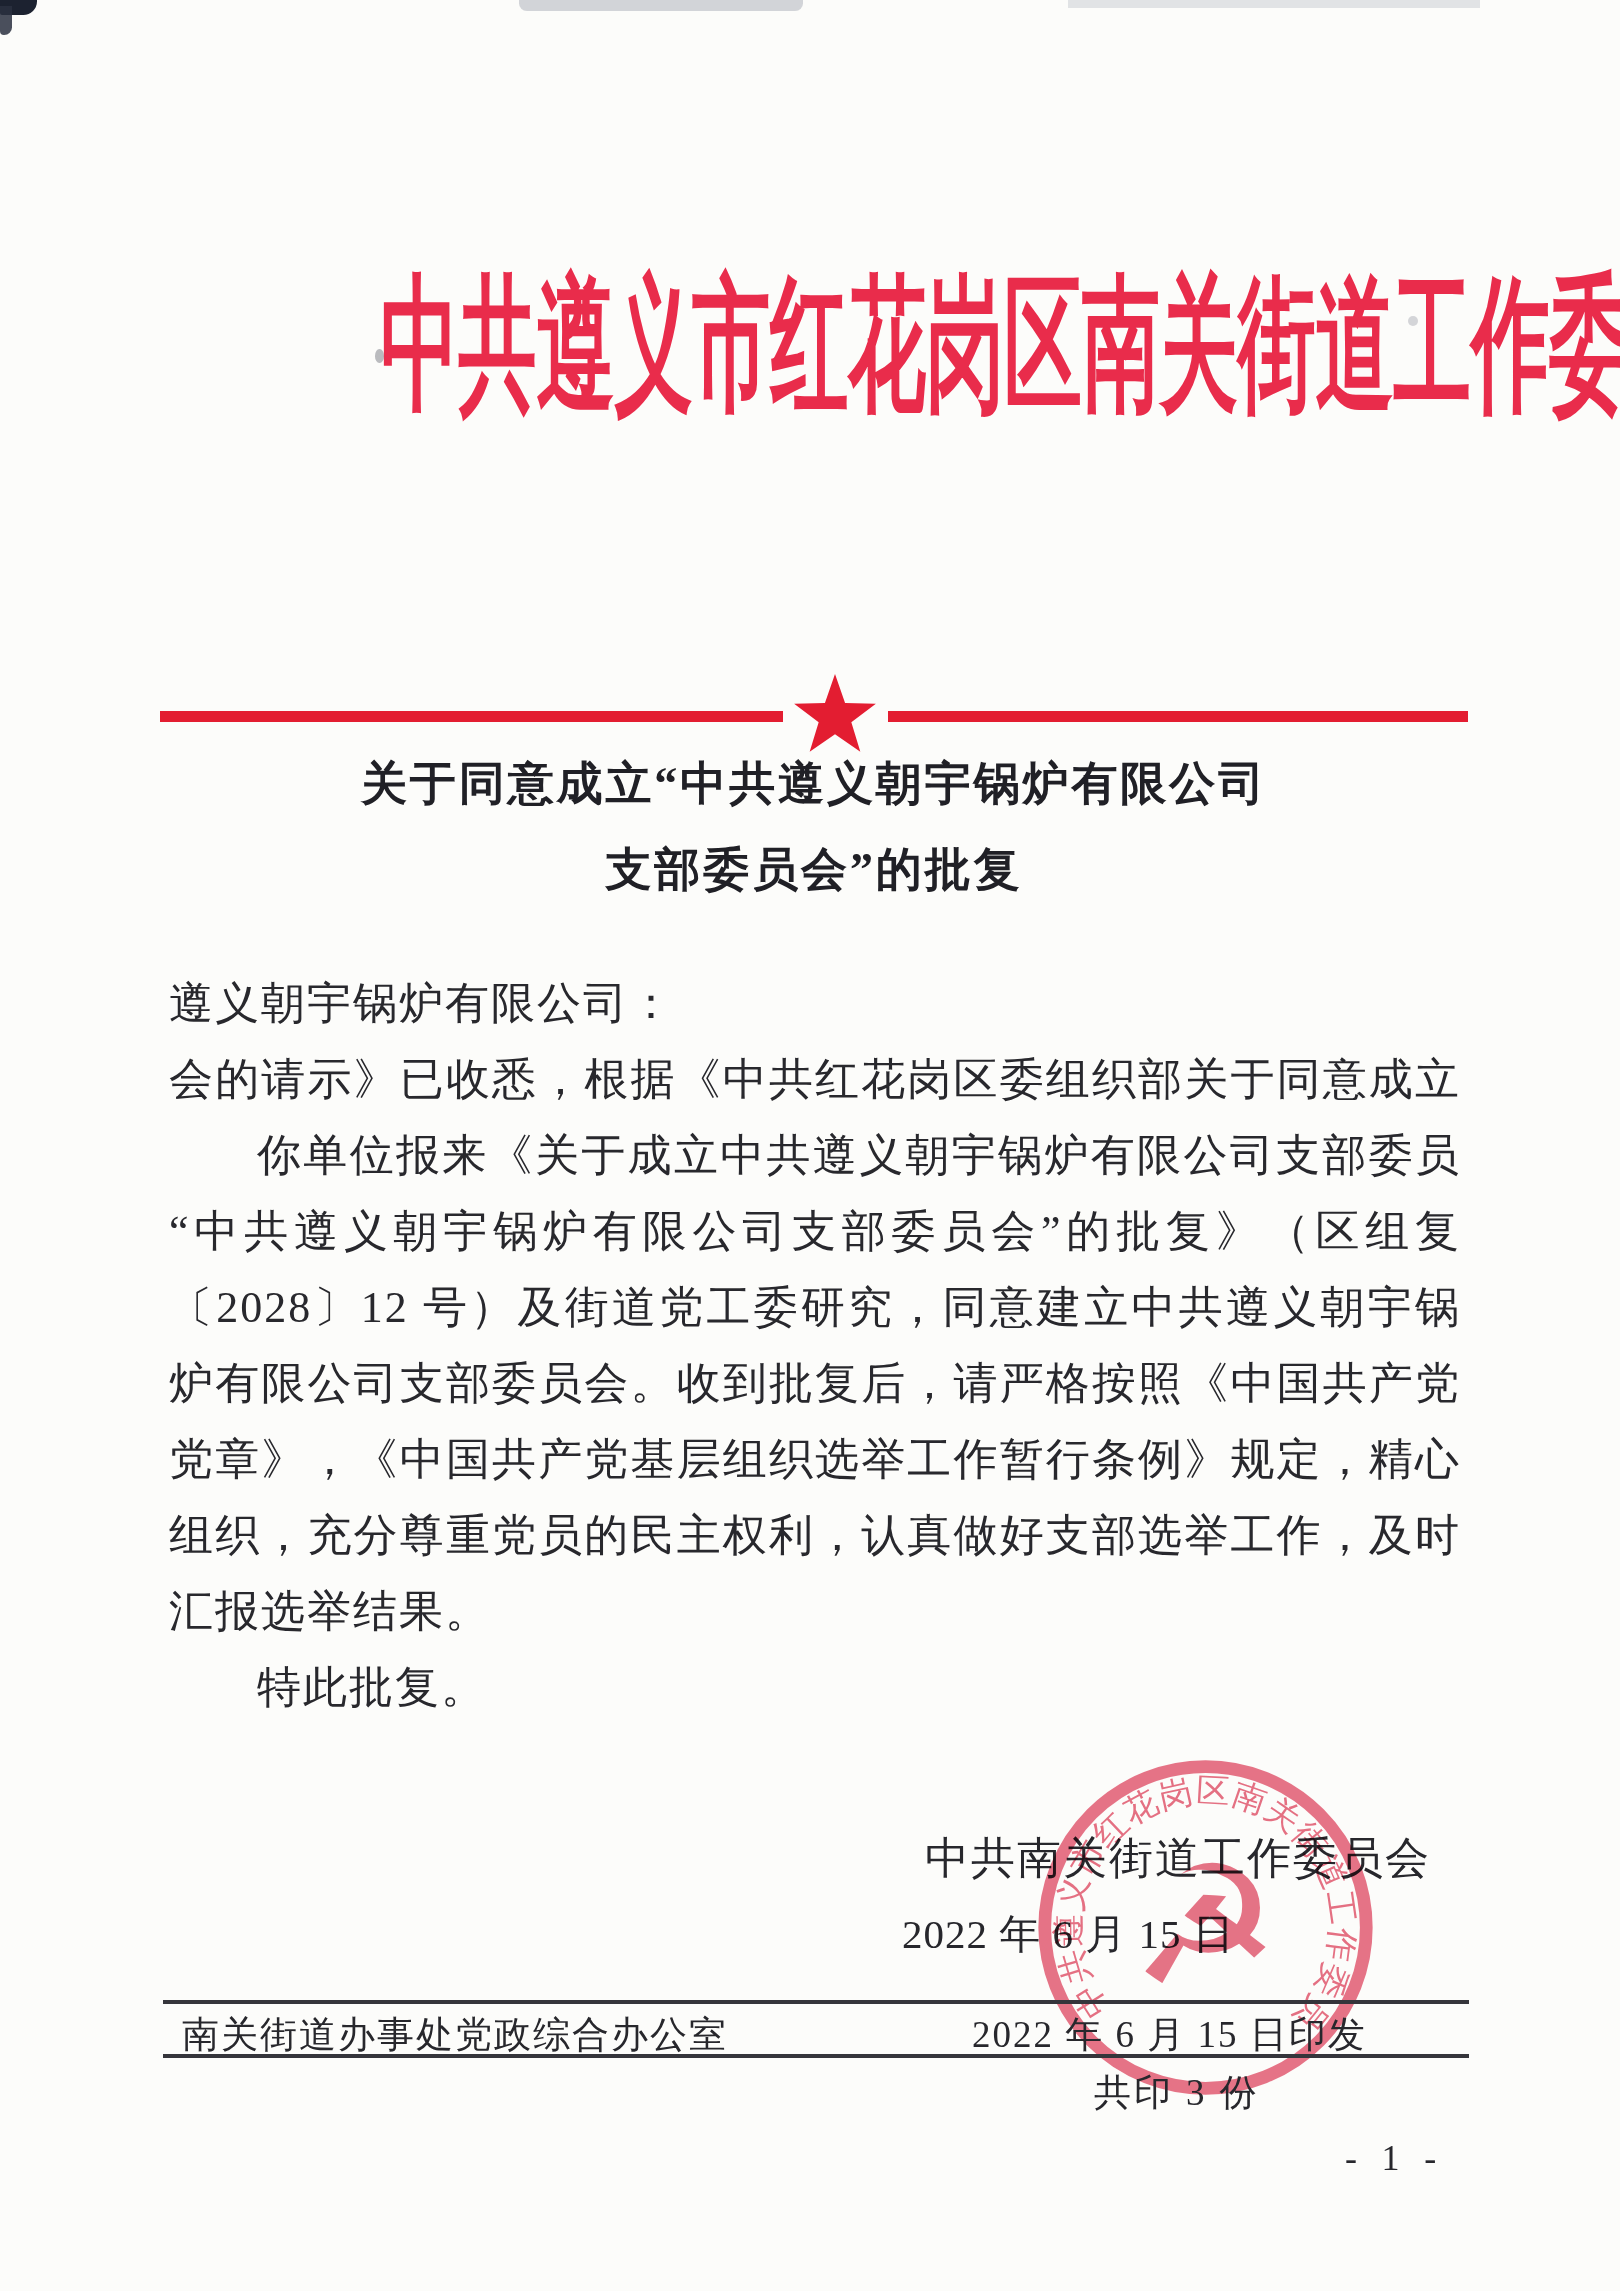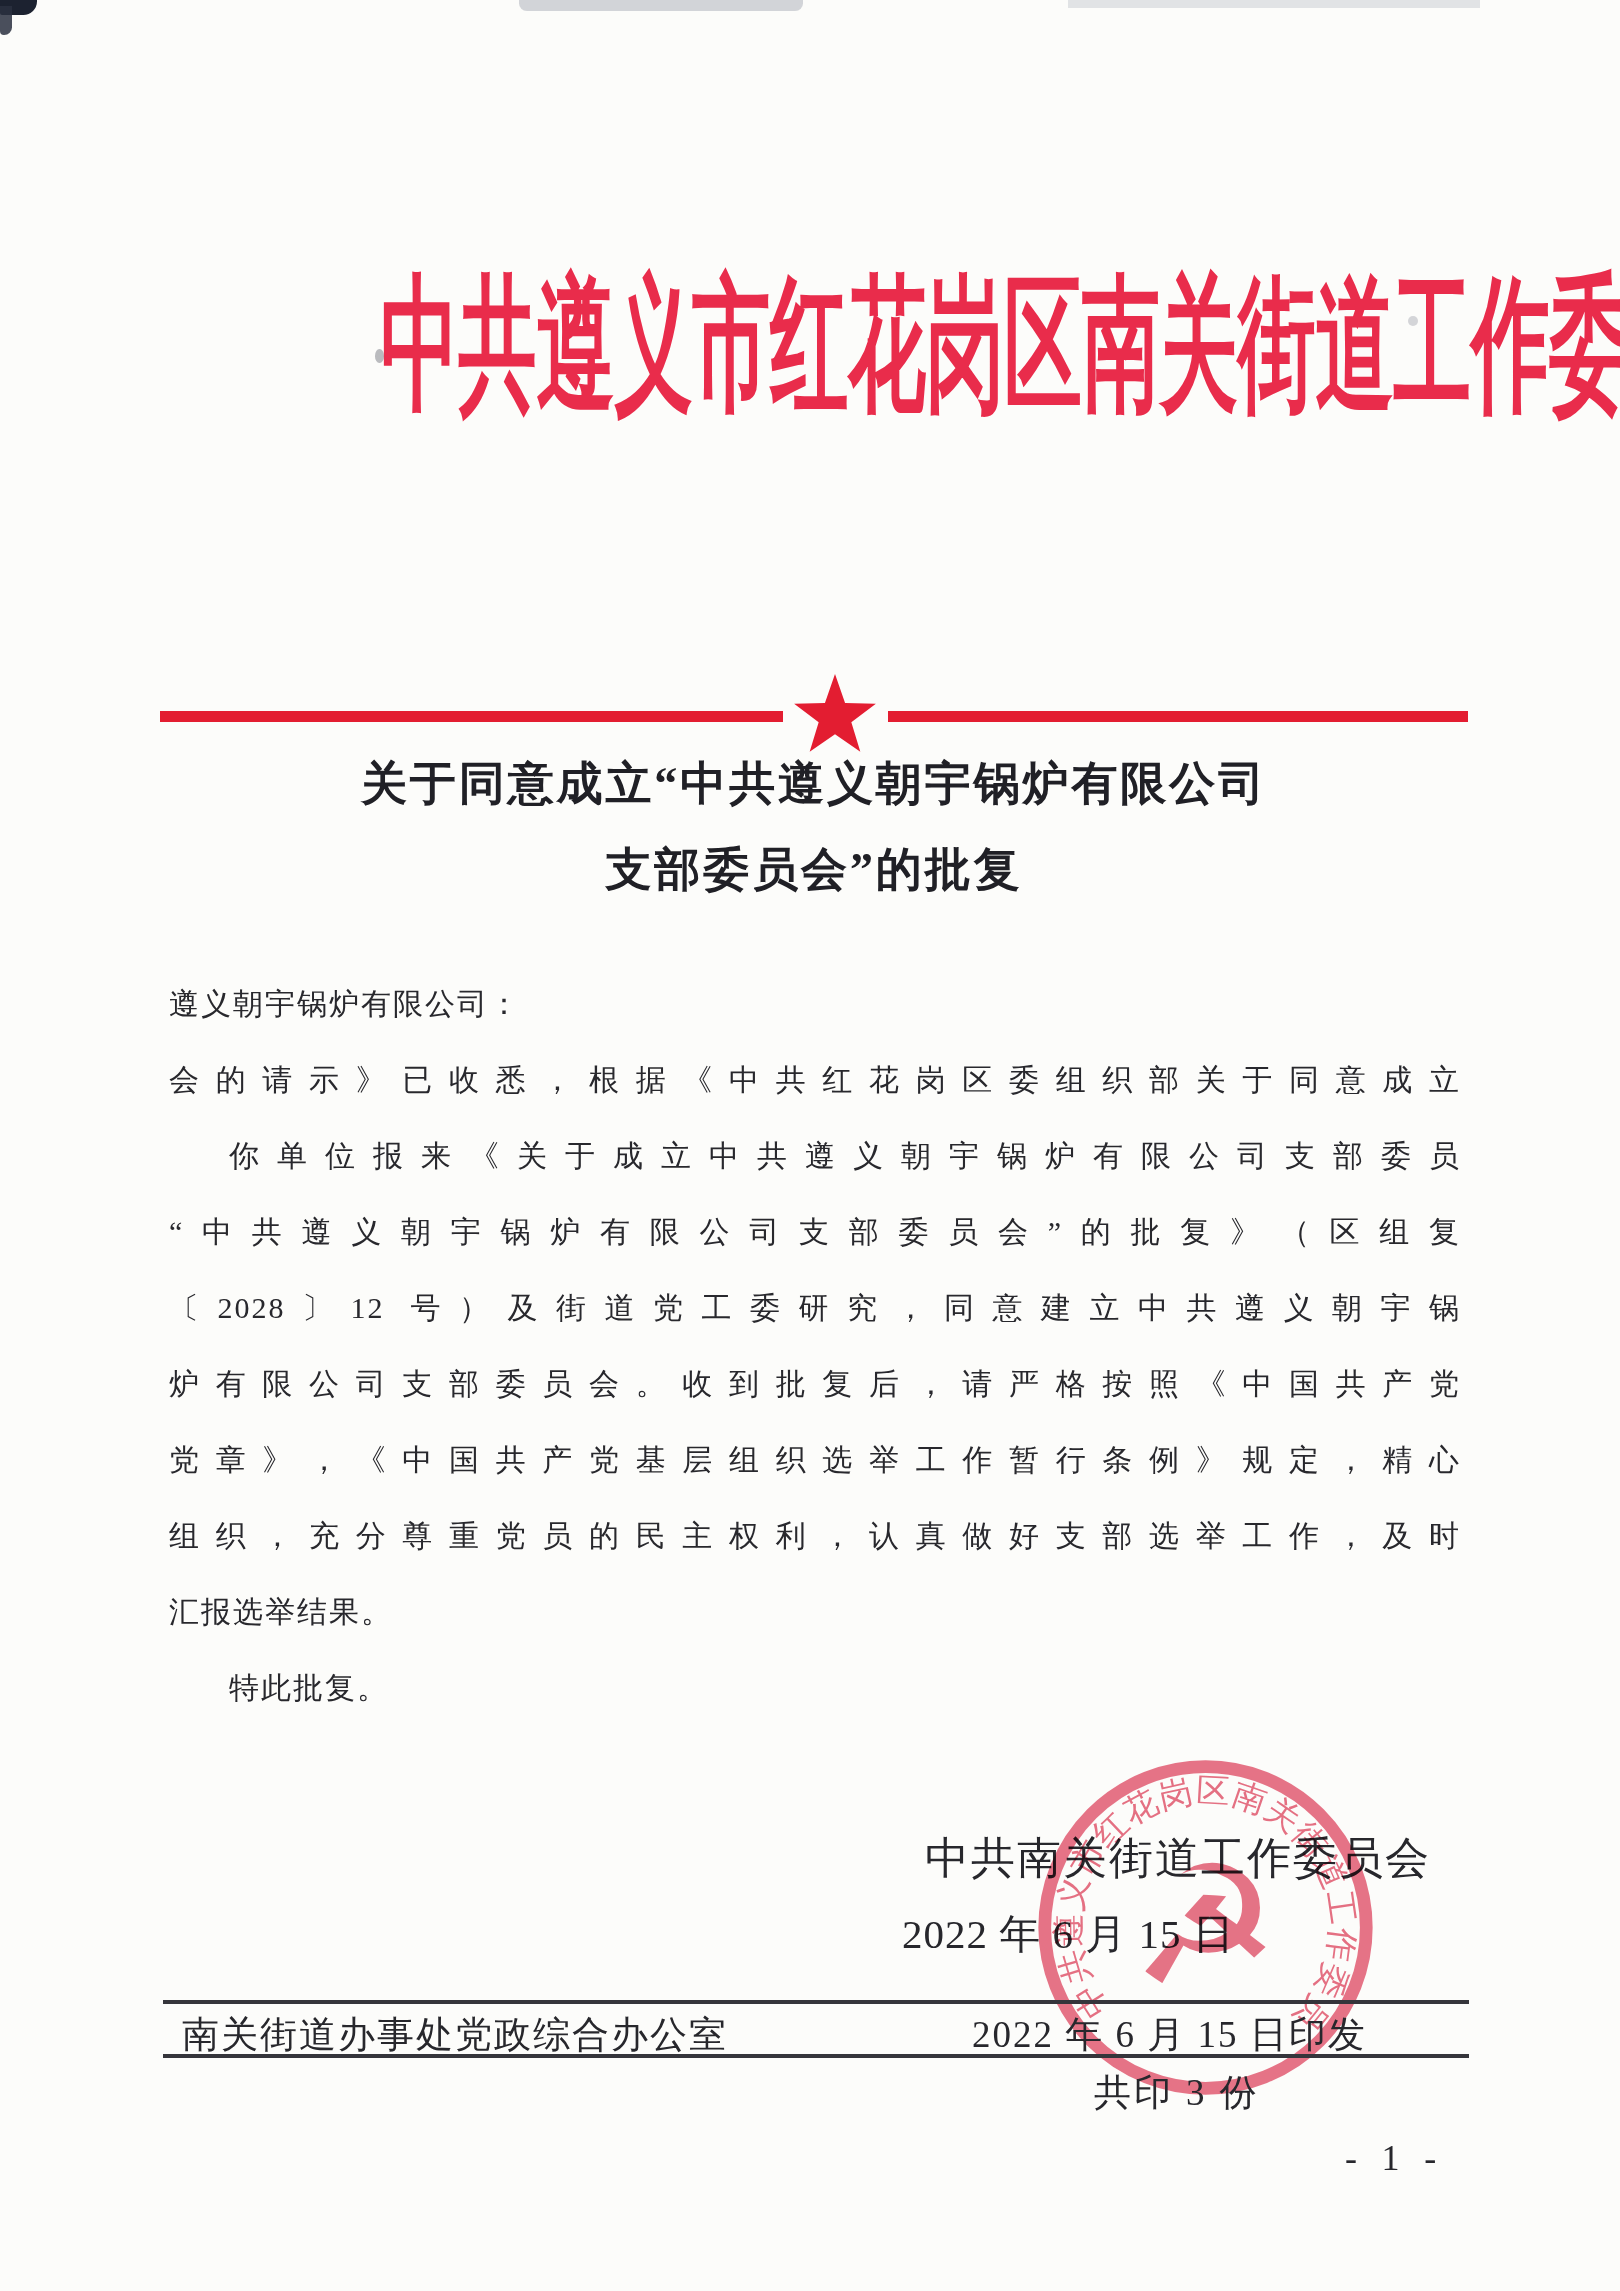--- a/index.html
+++ b/index.html
@@ -34,21 +34,21 @@
   
   .rule-seg{position:absolute;top:711px;height:10.8px;}
   .rule-left{left:160px;width:623px;}
   .rule-right{left:888px;width:580px;}
   .star-wrap{position:absolute;left:791px;top:672px;width:88px;height:88px;}
   
   .doc-title{position:absolute;left:167px;width:1294px;text-align:center;font-weight:700;font-size:46px;letter-spacing:2.9px;color:#202026;}
   .title-1{top:753px;}
   .title-2{top:839px;}
   
-  .body-block{position:absolute;left:169px;top:966px;width:1292px;font-size:30px;line-height:76px;letter-spacing:2px;color:#28282d;}
+  .body-block{position:absolute;left:169px;top:966px;width:1292px;font-size:44px;line-height:76px;letter-spacing:2px;color:#28282d;}
   .bline{height:76px;white-space:nowrap;}
   .fill{white-space:normal;text-align:justify;text-align-last:justify;}
   .indent{text-indent:2em;}
   
   .sig-org{position:absolute;left:902px;top:1829px;width:529px;text-align:right;font-size:44px;letter-spacing:2px;}
   .sig-date{position:absolute;left:902px;top:1907px;width:529px;text-align:left;font-size:41px;letter-spacing:1px;}
   
   .seal{position:absolute;left:1031px;top:1753px;width:349px;height:349px;mix-blend-mode:multiply;opacity:.88;}
   
   .footer-line{position:absolute;left:163px;width:1306px;height:3.9px;background:#35353b;}

